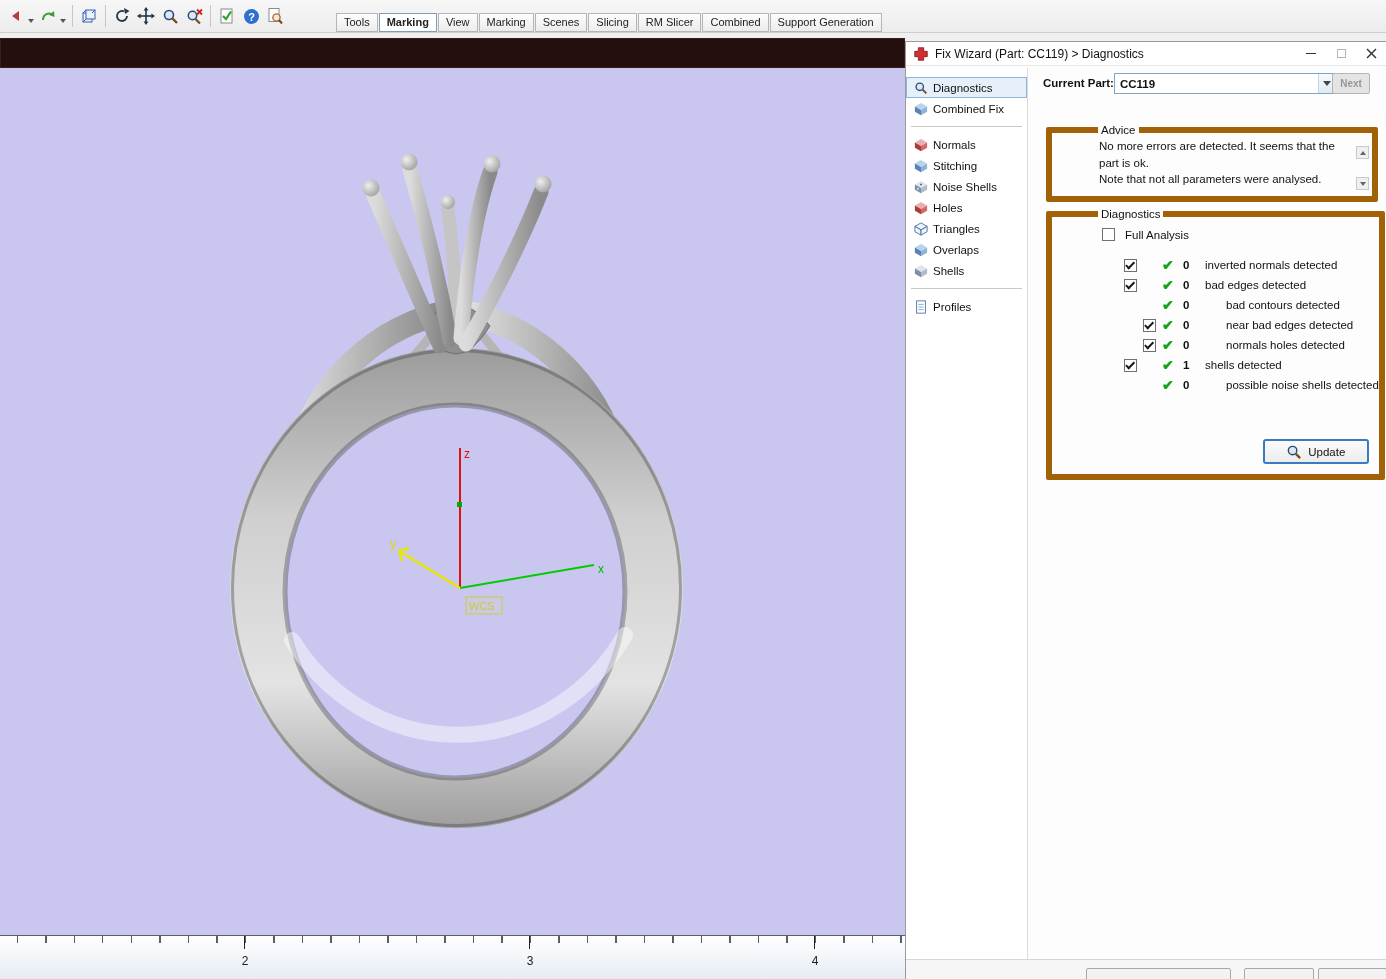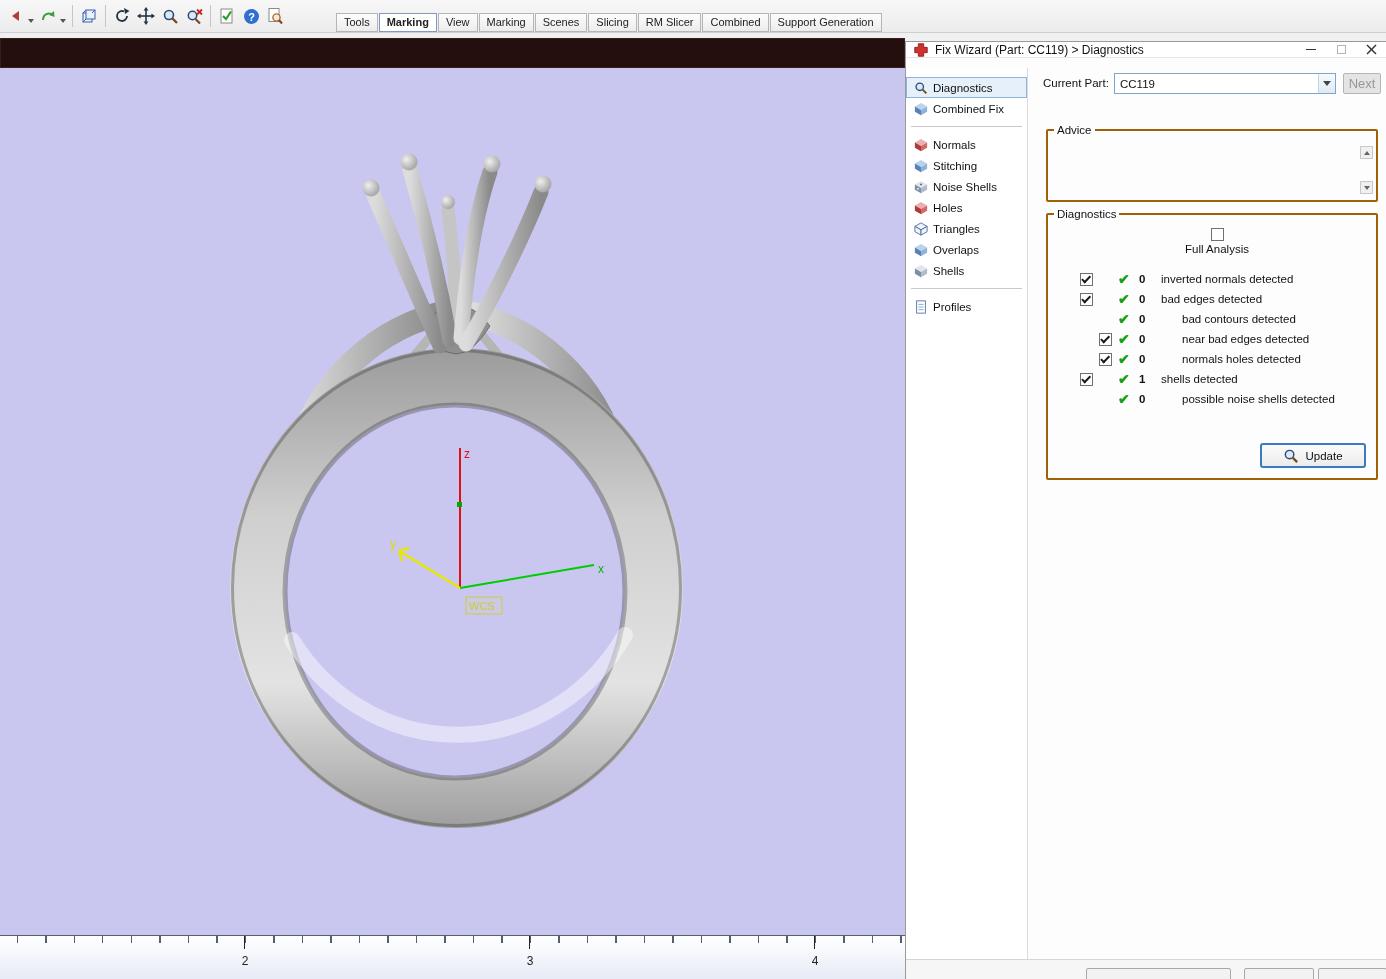--- a/index.html
+++ b/index.html
@@ -31,66 +31,66 @@
   #ruler { height:44px; position:relative; background:linear-gradient(#ffffff,#e6ebf5); border-top:1px solid #55606e; }
   #ruler .minor { position:absolute; top:0; left:0; right:0; height:7px;
                   background:repeating-linear-gradient(90deg,#55606e 0 1px, transparent 1px 28.5px);
                   background-position-x:17px; }
   .majortick { position:absolute; top:0; width:1px; height:13px; background:#222; }
   .ruler-num { position:absolute; top:18px; width:24px; text-align:center; font-size:12px; color:#222; }
 
   
   #dialog { width:481px; margin-top:8px; height:938px; background:#fdfdfd;
             border-left:1px solid #9a9a9a; border-top:1px solid #9a9a9a; position:relative; overflow:hidden; }
-  #titlebar { height:16px; display:flex; align-items:center; background:#fff; border-bottom:1px solid #e6e6e6; padding-left:7px; }
+  #titlebar { height:24px; display:flex; align-items:center; background:#fff; border-bottom:1px solid #e6e6e6; padding-left:7px; }
   #titlebar .title { font-size:12px; margin-left:6px; flex:1; }
   .winbtn { width:30px; height:24px; display:flex; align-items:center; justify-content:center; }
   .win-min-glyph { width:10px; height:1px; background:#333; }
   .win-max-glyph { width:9px; height:9px; border:1px solid #b5b5b5; }
 
   #dlg-content { position:absolute; top:26px; left:0; right:0; bottom:0; }
 
   
   #wiz-sidebar { position:absolute; left:0; top:0; bottom:0; width:122px; background:#fff; border-right:1px solid #dcdcdc; padding-top:9px; }
   .side-item { height:21px; display:flex; align-items:center; padding-left:7px; font-size:11.5px; gap:5px; white-space:nowrap; border:1px solid transparent; }
   .side-item.selected { background:#e6f0fa; border-color:#8fb4d9; }
   .side-sep { height:1px; background:#c9c9c9; margin:7px 5px; }
   .cube { width:14px; height:14px; flex:0 0 14px; }
   .cube .t { fill:#b8d4ea; } .cube .l { fill:#5b82b5; } .cube .r { fill:#8fb3d8; }
   .cube.red .t { fill:#e8b0b0; } .cube.red .l { fill:#b03a3a; } .cube.red .r { fill:#d06a6a; }
   .cube.wire .t,.cube.wire .l,.cube.wire .r { fill:#eef4fb; stroke:#46699c; stroke-width:1; }
   .cube.gray .t { fill:#dfe5ec; } .cube.gray .l { fill:#7e8ea3; } .cube.gray .r { fill:#aebccb; }
 
   
-  #part-row { position:absolute; left:122px; right:0; top:2px; height:26px; }
+  #part-row { position:absolute; left:122px; right:11px; top:2px; height:26px;font-weight:bold; }
   #part-label { position:absolute; left:15px; top:7px; font-size:11.5px; }
   #part-combo { position:absolute; left:86px; top:3px; width:222px; height:21px; border:1px solid #7ba7cc; background:#fff; display:flex; align-items:center; }
   #part-combo .val { flex:1; padding-left:5px; font-size:11.5px; }
   #part-combo .dd { width:17px; height:100%; border-left:1px solid #c4d6e6; background:linear-gradient(#f6fafd,#dfeaf4); display:flex; align-items:center; justify-content:center; }
   #part-combo .dd i { width:0; height:0; border-left:4px solid transparent; border-right:4px solid transparent; border-top:5px solid #444; }
   #next-btn { position:absolute; right:5px; top:3px; width:38px; height:21px; background:#e4e4e4; border:1px solid #b5b5b5; color:#969696;
-              font-size:13px; text-align:center; line-height:19px; border-radius:2px; }
-
-  
-  fieldset { position:absolute; border:2px solid #a16207; border-radius:2px; background:#fdfdfd; }
+              font-size:10px; text-align:center; line-height:19px; border-radius:2px; }
+
+  
+  fieldset { position:absolute; border:6px solid #a16207; border-radius:2px; background:#fdfdfd;padding-left:40px; }
   legend { font-size:11.5px; padding:0 3px; margin-left:6px; }
   #advice-box { left:140px; top:56px; width:332px; height:78px; }
   #advice-text { padding:2px 22px 0 7px; font-size:11.5px; line-height:1.45; white-space:pre-line; }
   .scrollarrow { position:absolute; right:3px; width:13px; height:13px; background:#f0f0f0; border:1px solid #c8c8c8;
                  display:flex; align-items:center; justify-content:center; }
   .scrollarrow.up { top:10px; } .scrollarrow.down { bottom:6px; }
   .scrollarrow i { width:0; height:0; border-left:3.5px solid transparent; border-right:3.5px solid transparent; }
   .scrollarrow.up i { border-bottom:4.5px solid #666; }
   .scrollarrow.down i { border-top:4.5px solid #666; }
 
   #diag-box { left:140px; top:140px; width:332px; height:272px; }
   .cb { width:13px; height:13px; border:1px solid #707070; background:#fff; display:inline-flex; align-items:center; justify-content:center; }
   .cb.checked::after { content:""; width:7px; height:3px; border-left:2px solid #1a1a1a; border-bottom:2px solid #1a1a1a;
                        transform:rotate(-45deg) translate(0.5px,-1px); }
-  #full-analysis { display:flex; align-items:center; gap:2px; margin:8px 0 0 10px; font-size:11.5px;flex-direction:column; }
+  #full-analysis { display:flex; align-items:center; gap:10px; margin:8px 0 0 10px; font-size:11.5px; }
 
   #diag-rows { margin-top:14px; }
   .diag-row { height:20px; display:flex; align-items:center; padding-left:32px; font-size:11.5px; }
   .slot.cb1, .slot.cb2 { width:19px; flex:0 0 19px; }
   .slot.mark { width:21px; flex:0 0 21px; color:#15a315; font-weight:bold; font-size:14px; line-height:14px; }
   .slot.count { width:22px; flex:0 0 22px; font-weight:bold; }
   .dot { display:inline-block; width:4px; height:4px; background:#2233bb; margin-left:5px; }
   .diag-row .lbl { white-space:nowrap; }
   .diag-row.sub .lbl { padding-left:21px; }
 
@@ -399,20 +399,22 @@
           <span class="val">CC119</span>
           <span class="dd">
               <i></i>
             </span>
         </div>
         <div id="next-btn">Next</div>
       </div>
 
       <fieldset id="advice-box">
         <legend>Advice</legend>
+        <div id="advice-text">No more errors are detected. It seems that the part is ok.
+Note that not all parameters were analysed.</div>
         <span class="scrollarrow up">
             <i></i>
           </span>
         <span class="scrollarrow down">
             <i></i>
           </span>
       </fieldset>
 
       <fieldset id="diag-box">
         <legend>Diagnostics</legend>

